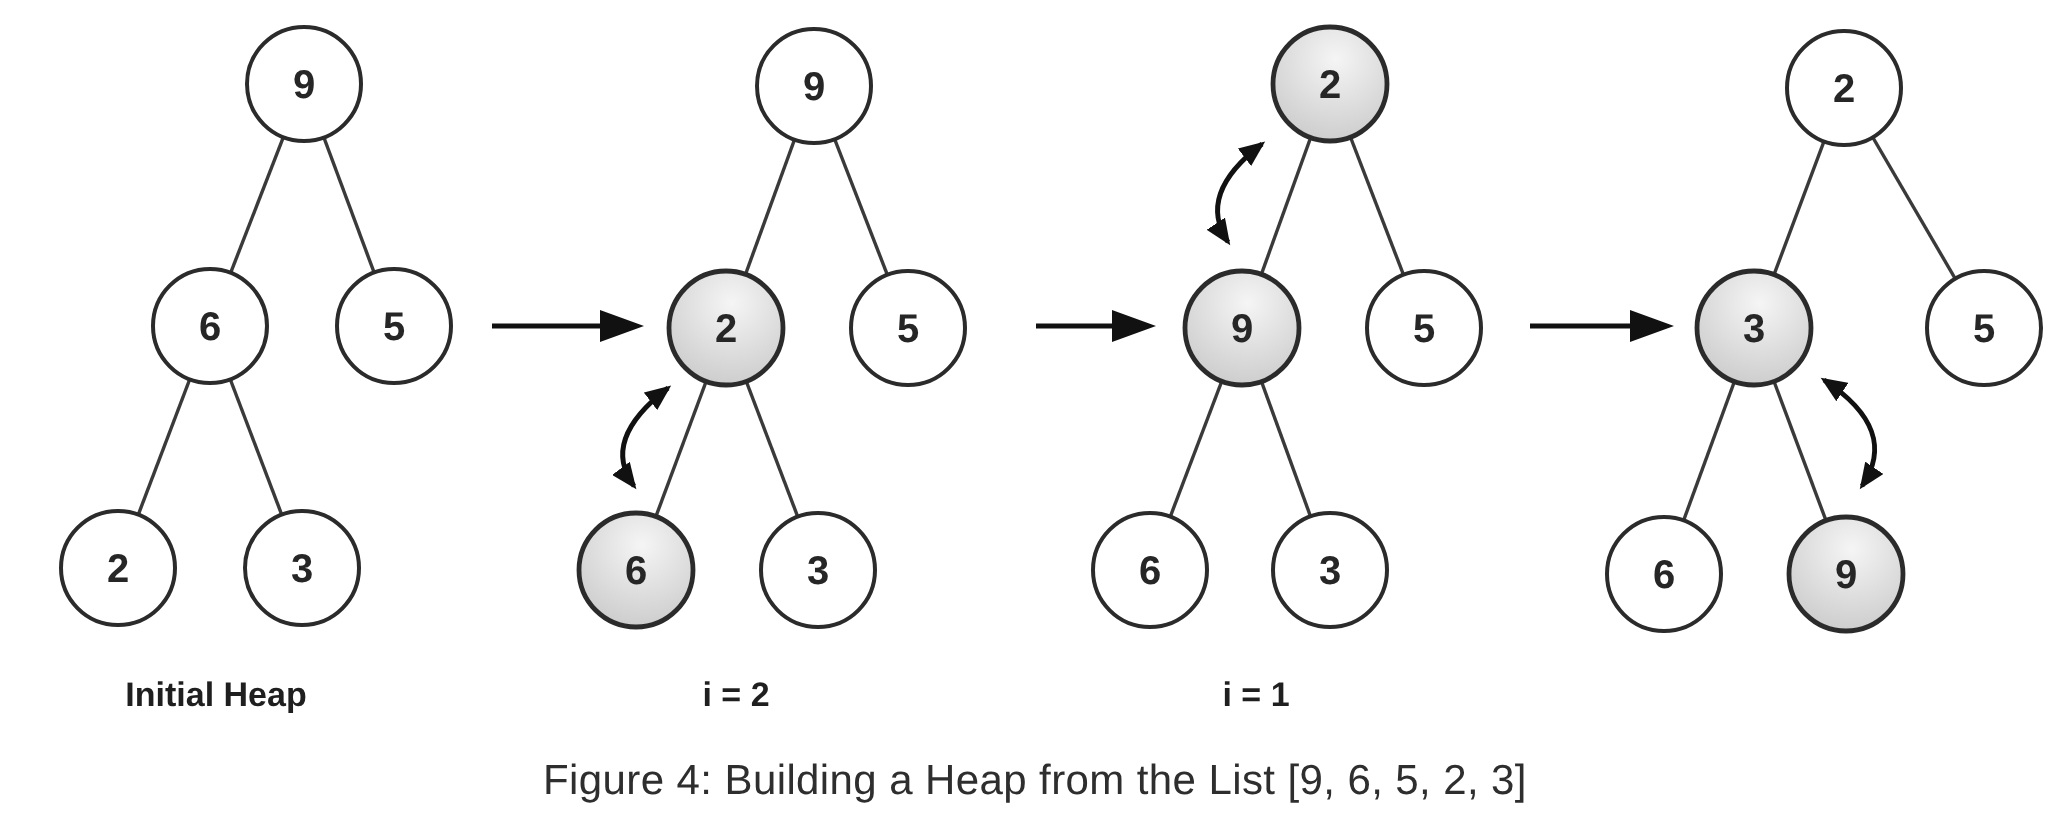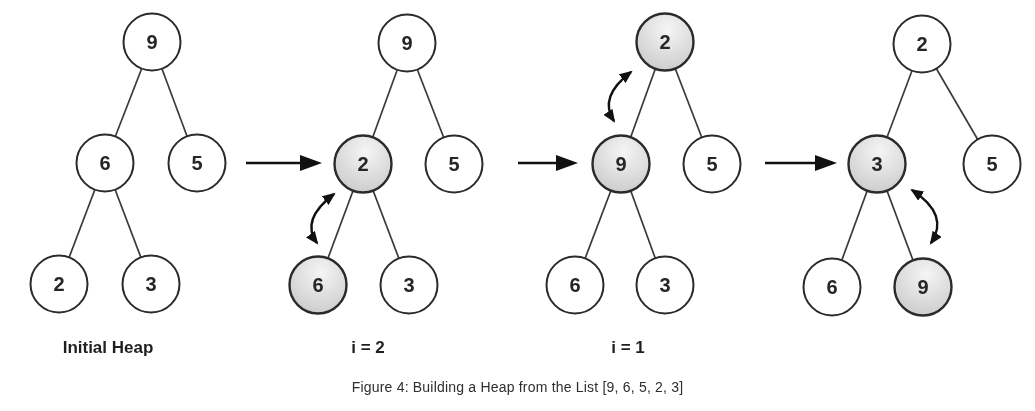--- a/index.html
+++ b/index.html
@@ -20,21 +20,21 @@
     top: 0;
     left: 0;
     display: block;
   }
   .caption {
     position: absolute;
     top: 379px;
     left: 0;
     width: 100%;
     text-align: center;
-    font-size: 14px;
+    font-size: 21px;
     font-weight: 400;
     color: #2e2e2e;
     letter-spacing: 0.2px;
   }
   .node-value-text {
     font-family: "Liberation Sans", sans-serif;
     font-size: 20px;
     font-weight: 700;
   }
   .tree-label-text {

